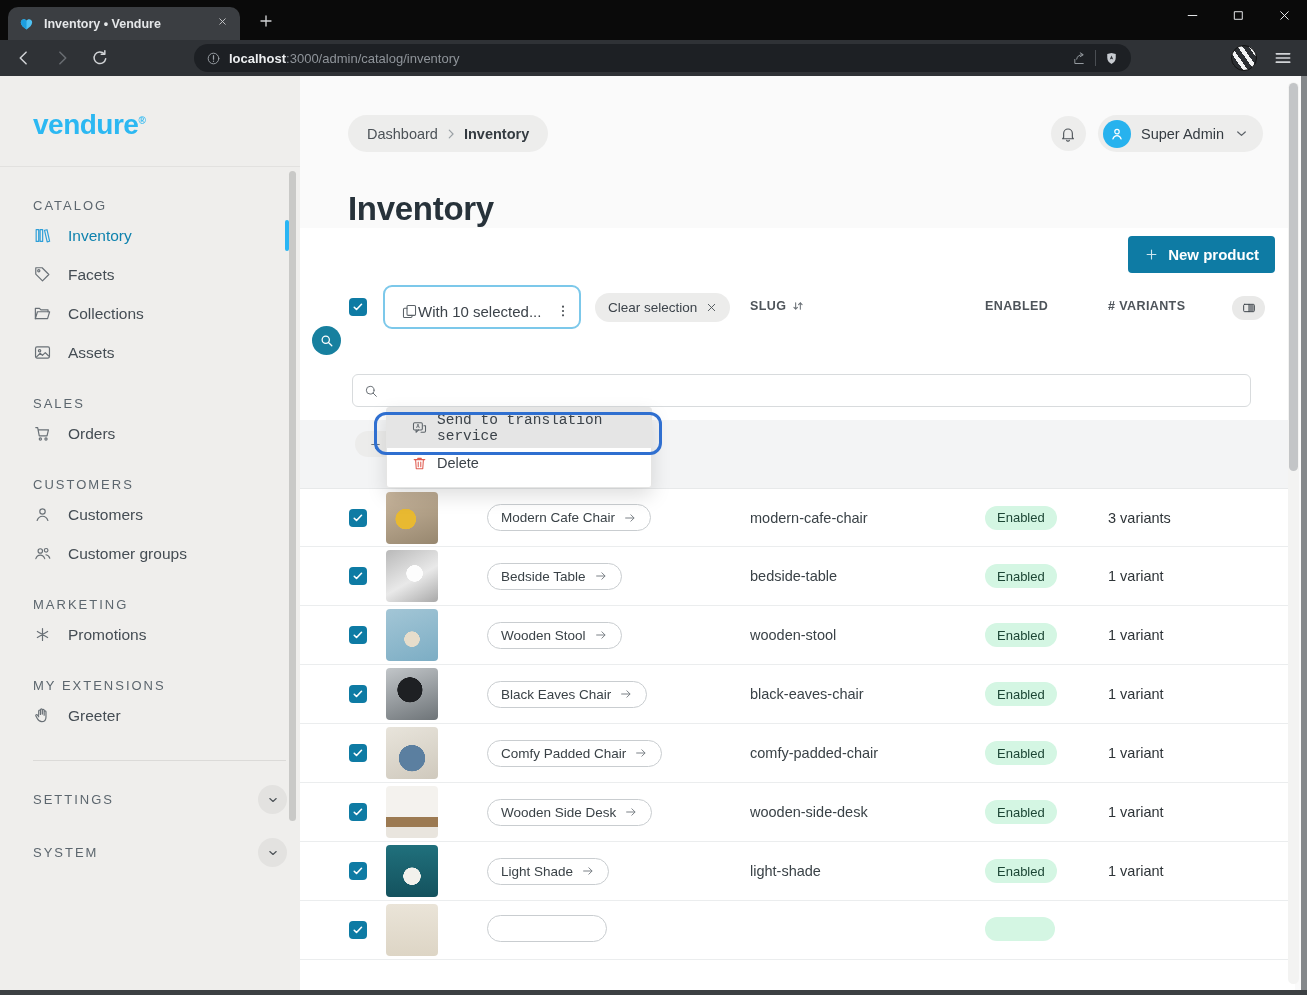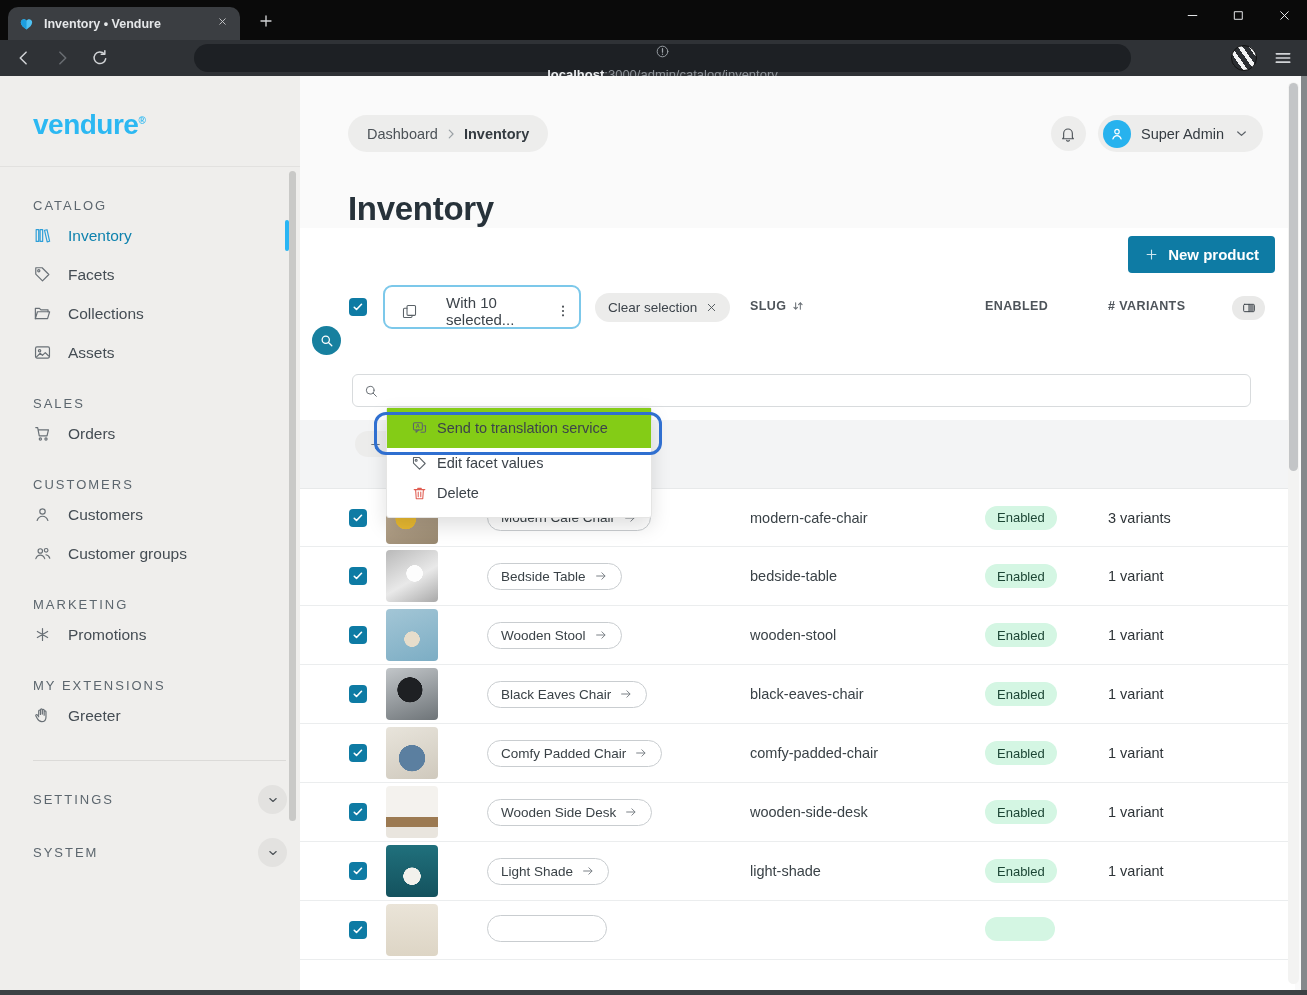--- a/index.html
+++ b/index.html
@@ -12,21 +12,21 @@
   .btab { position:absolute; left:8px; top:7px; width:232px; height:33px; background:#3b3e42; border-radius:10px 10px 0 0; display:flex; align-items:center; padding:0 10px; gap:9px; }
   .btab-title { flex:1; font-size:12.5px; color:#e5e7e9; font-weight:700; white-space:nowrap; overflow:hidden; }
   .tabclose { width:16px; height:16px; color:#c9cbcd; display:flex; align-items:center; justify-content:center; }
   .newtab { position:absolute; left:258px; top:13px; width:16px; height:16px; color:#d2d4d6; }
   .winctl { position:absolute; right:0; top:0; height:31px; display:flex; }
   .winbtn { width:46px; height:31px; display:flex; align-items:center; justify-content:center; color:#e8eaed; }
   .winbtn .ic { width:13px; height:13px; }
   .toolbar { position:absolute; top:40px; left:0; right:0; height:36px; background:#2f3236; display:flex; align-items:center; padding:0 14px; }
   .navbtn { width:20px; height:20px; color:#d2d4d7; margin-right:18px; }
   .navbtn.dim { color:#696d72; }
-  .urlbar { width:937px; height:28px; margin-left:66px; background:#1d2024; border-radius:14px; display:flex; align-items:center; padding:0 12px; gap:8px; font-size:13px; color:#8f949a;flex-direction:column; }
+  .urlbar { width:937px; height:28px; margin-left:66px; background:#1d2024; border-radius:14px; display:flex; align-items:center; padding:0 12px; gap:8px; font-size:13px; color:#8f949a; }
   .urlbar .ic { width:15px; height:15px; color:#9da2a8; }
   .urlhost { color:#eceef0; font-weight:700; }
   .urlrest { color:#8f949a; }
   .url-spacer { flex:1; }
   .urlsep { width:1px; height:16px; background:#4a4e53; }
   .chrome-spacer { flex:1; }
   .avatar-br { width:26px; height:26px; border-radius:50%; margin-right:16px; background:repeating-linear-gradient(55deg,#f2f3f4 0 4px,#2b2e32 4px 9px); border:1px solid #111; }
   .hamb { width:20px; height:20px; color:#d2d4d7; }
 
   
@@ -73,21 +73,21 @@
   .tab.active::after { content:""; position:absolute; left:0; right:0; bottom:-1px; height:3px; background:#0b7286; }
 
   .card { flex:1; background:#fff; margin-right:12px; position:relative; overflow:hidden; display:flex; flex-direction:column; }
   .card-top { height:54px; flex:none; display:flex; justify-content:flex-end; padding:8px 20px 0 0; }
   .btn-primary { height:37px; background:#0e7ba4; color:#fff; border:none; border-radius:4px; font-size:15px; font-weight:700; display:flex; align-items:center; gap:9px; padding:0 16px; cursor:pointer; }
   .btn-primary .ic { width:15px; height:15px; color:#cfe6ef; }
 
   .bulk-bar { height:50px; flex:none; position:relative; display:flex; align-items:center; padding-left:49px; }
   .cbx { width:18px; height:18px; border-radius:4px; background:#0e7ba4; color:#fff; display:flex; align-items:center; justify-content:center; flex:none; cursor:pointer; }
   .cbx .ic { width:12px; height:12px; }
-  .bulk-btn { margin-left:16px; width:198px; height:44px; border:2px solid #7cc8ea; border-radius:9px; background:#fff; display:flex; align-items:center; padding:8px 8px 0 16px; gap:28px; cursor:pointer; }
+  .bulk-btn { margin-left:16px; width:198px; height:44px; border:2px solid #7cc8ea; border-radius:9px; background:#fff; display:flex; align-items:center; padding:8px 8px 0 16px; gap:0; cursor:pointer; }
   .bulk-btn .copy-ic { width:17px; height:17px; color:#5b6268; }
   .bulk-btn .lbl { font-size:15px; color:#3c434a; flex:1; }
   .bulk-btn .kebab { width:16px; height:16px; color:#4c5257; }
   .clear-chip { margin-left:14px; height:29px; background:#ececeb; border-radius:15px; display:flex; align-items:center; gap:9px; padding:0 13px; font-size:13.5px; color:#3c434a; cursor:pointer; }
   .clear-chip .ic { width:11px; height:11px; color:#4c5257; }
   .colhead { position:absolute; top:17px; font-size:12.5px; font-weight:700; color:#4e545a; letter-spacing:.4px; display:flex; align-items:center; gap:5px; }
   .colhead .ic { width:14px; height:14px; color:#6a7076; }
   .col-picker { position:absolute; right:30px; top:14px; width:33px; height:24px; border-radius:12px; background:#e9e9e8; display:flex; align-items:center; justify-content:center; color:#3f464c; cursor:pointer; }
   .col-picker .ic { width:16px; height:16px; }
 
@@ -108,21 +108,21 @@
   .name-cell { padding-left:33px; }
   .name-pill { display:inline-flex; height:27px; border:1px solid #c9cdd0; border-radius:14px; align-items:center; gap:8px; padding:0 13px; font-size:13.5px; color:#3a4247; background:#fff; cursor:pointer; }
   .name-pill .ic { width:14px; height:14px; color:#7a8186; }
   .slug { font-size:14.5px; color:#3a4247; }
   .badge { display:inline-flex; height:24px; border-radius:12px; align-items:center; padding:0 12px; font-size:13px; font-weight:500; }
   .variants { font-size:14.5px; color:#2e3438; }
 
   
   .menu { position:absolute; left:86px; top:331px; width:266px; background:#fff; border:1px solid #e5e5e4; border-radius:3px; box-shadow:0 8px 20px rgba(0,0,0,.13); padding-bottom:9px; z-index:30; }
   .mitem { height:30px; display:flex; align-items:center; gap:9px; padding:0 12px 0 24px; font-size:14.5px; color:#3c434a; cursor:pointer; }
-  .mitem.hl { height:40px; background:#84cc16; }
+  .mitem.hl { height:40px; background:#e5e5e5;font-family:Liberation Mono, monospace; }
   .mitem .ic { width:17px; height:17px; flex:none; }
   .annotation { position:absolute; left:74px; top:336px; width:288px; height:43px; border:3px solid #2f6fd0; border-radius:12px; z-index:40; pointer-events:none; }
 
   .page-scroll { position:absolute; right:8px; top:6px; bottom:6px; width:11px; background:#f3f3f2; border-radius:6px; z-index:20; }
   .page-thumb { position:absolute; top:1px; left:1px; width:9px; height:388px; background:#c3c5c7; border-radius:5px; }
 
   .ic svg { display:block; width:100%; height:100%; fill:none; stroke:currentColor; stroke-width:1.5; stroke-linecap:round; stroke-linejoin:round; }
   .ic { display:inline-block; flex:none; }
 </style>
 </head>
@@ -687,29 +687,20 @@
               <svg viewBox="0 0 24 24">
                 <rect x="3.5" y="4" width="12.5" height="10" rx="1.6"></rect>
                 <path d="M7.2 14v3.4l3.4-3.4"></path>
                 <text x="9.7" y="11.7" font-size="8" text-anchor="middle" font-weight="bold" fill="currentColor" stroke="none">A</text>
                 <path d="M18.2 8.2h2.3v7.2a1.8 1.8 0 01-1.8 1.8h-4.5"></path>
               </svg>
             </span>
             <span>Send to translation service</span>
           </div>
           <div class="mitem">
-            <span class="ic" style="color: rgb(93, 100, 106);">
-              <svg viewBox="0 0 24 24">
-                <path d="M3.5 11.5v-8h8L20 12l-8 8z"></path>
-                <circle cx="7.3" cy="7.3" r="1.4"></circle>
-              </svg>
-            </span>
-            <span>Edit facet values</span>
-          </div>
-          <div class="mitem">
             <span class="ic" style="color: rgb(224, 93, 82);">
               <svg viewBox="0 0 24 24">
                 <path d="M4.5 6.5h15M9.5 6.5V4.8h5v1.7M6.5 6.5l.9 13h9.2l.9-13"></path>
                 <path d="M10.2 10v6.5M13.8 10v6.5"></path>
               </svg>
             </span>
             <span>Delete</span>
           </div>
         </div>
 

